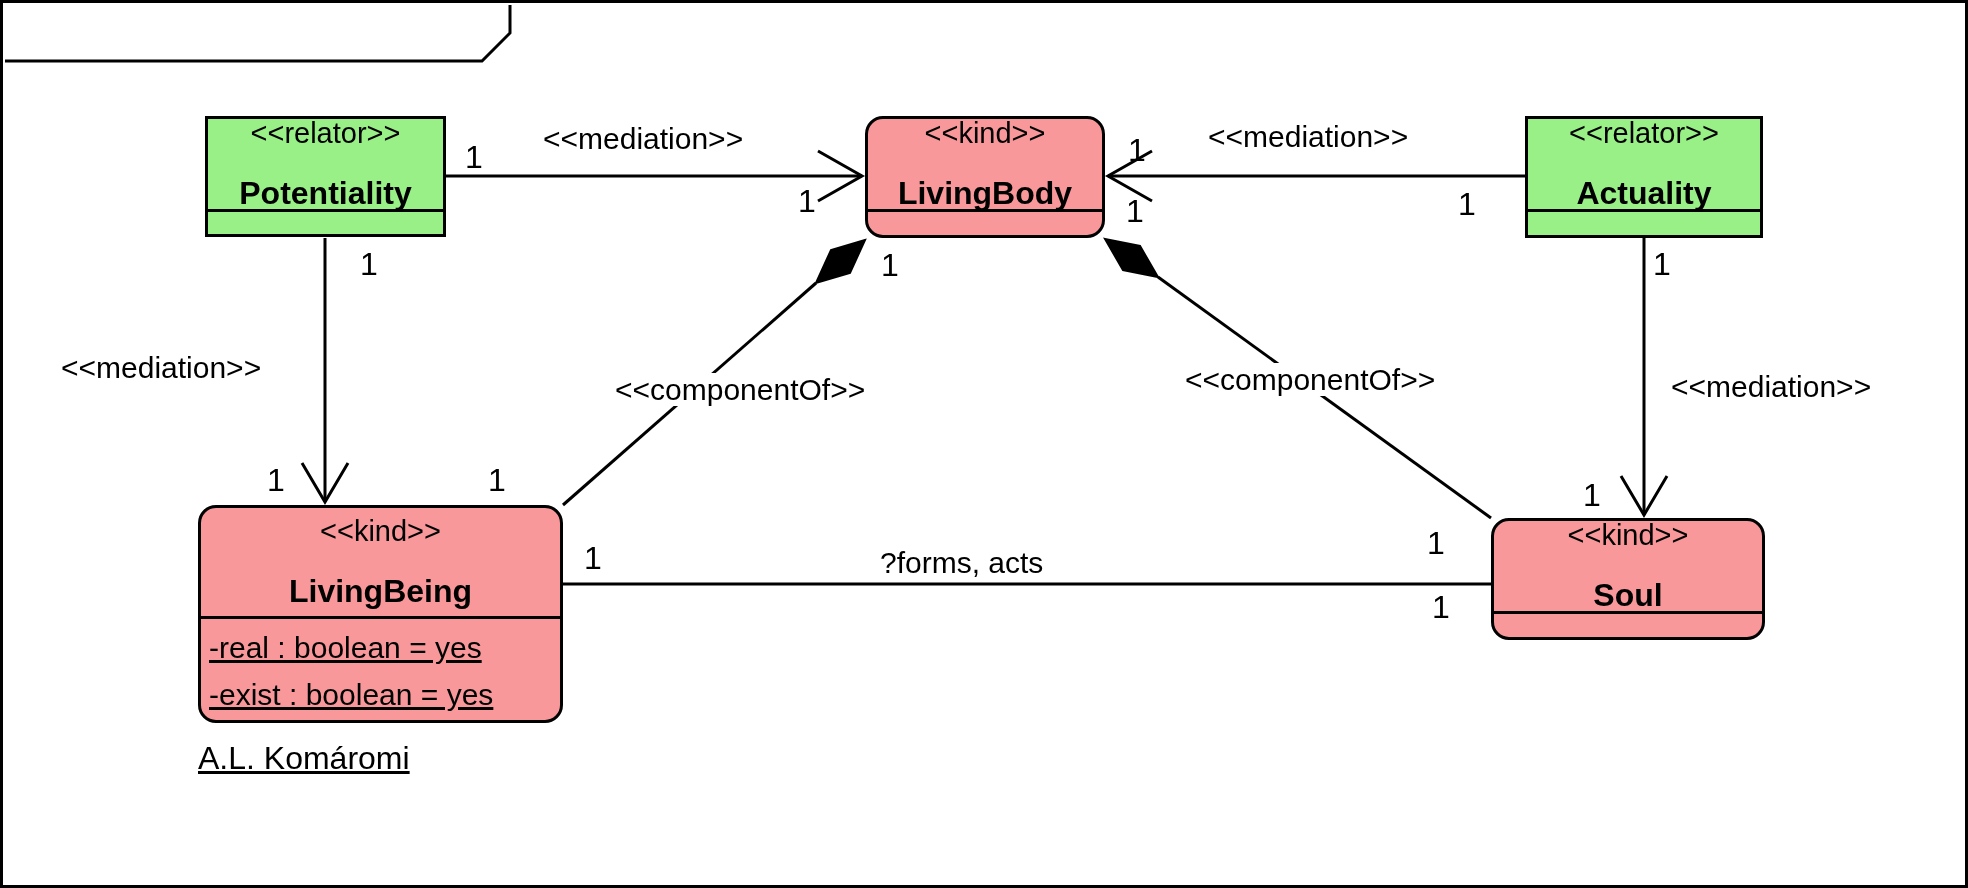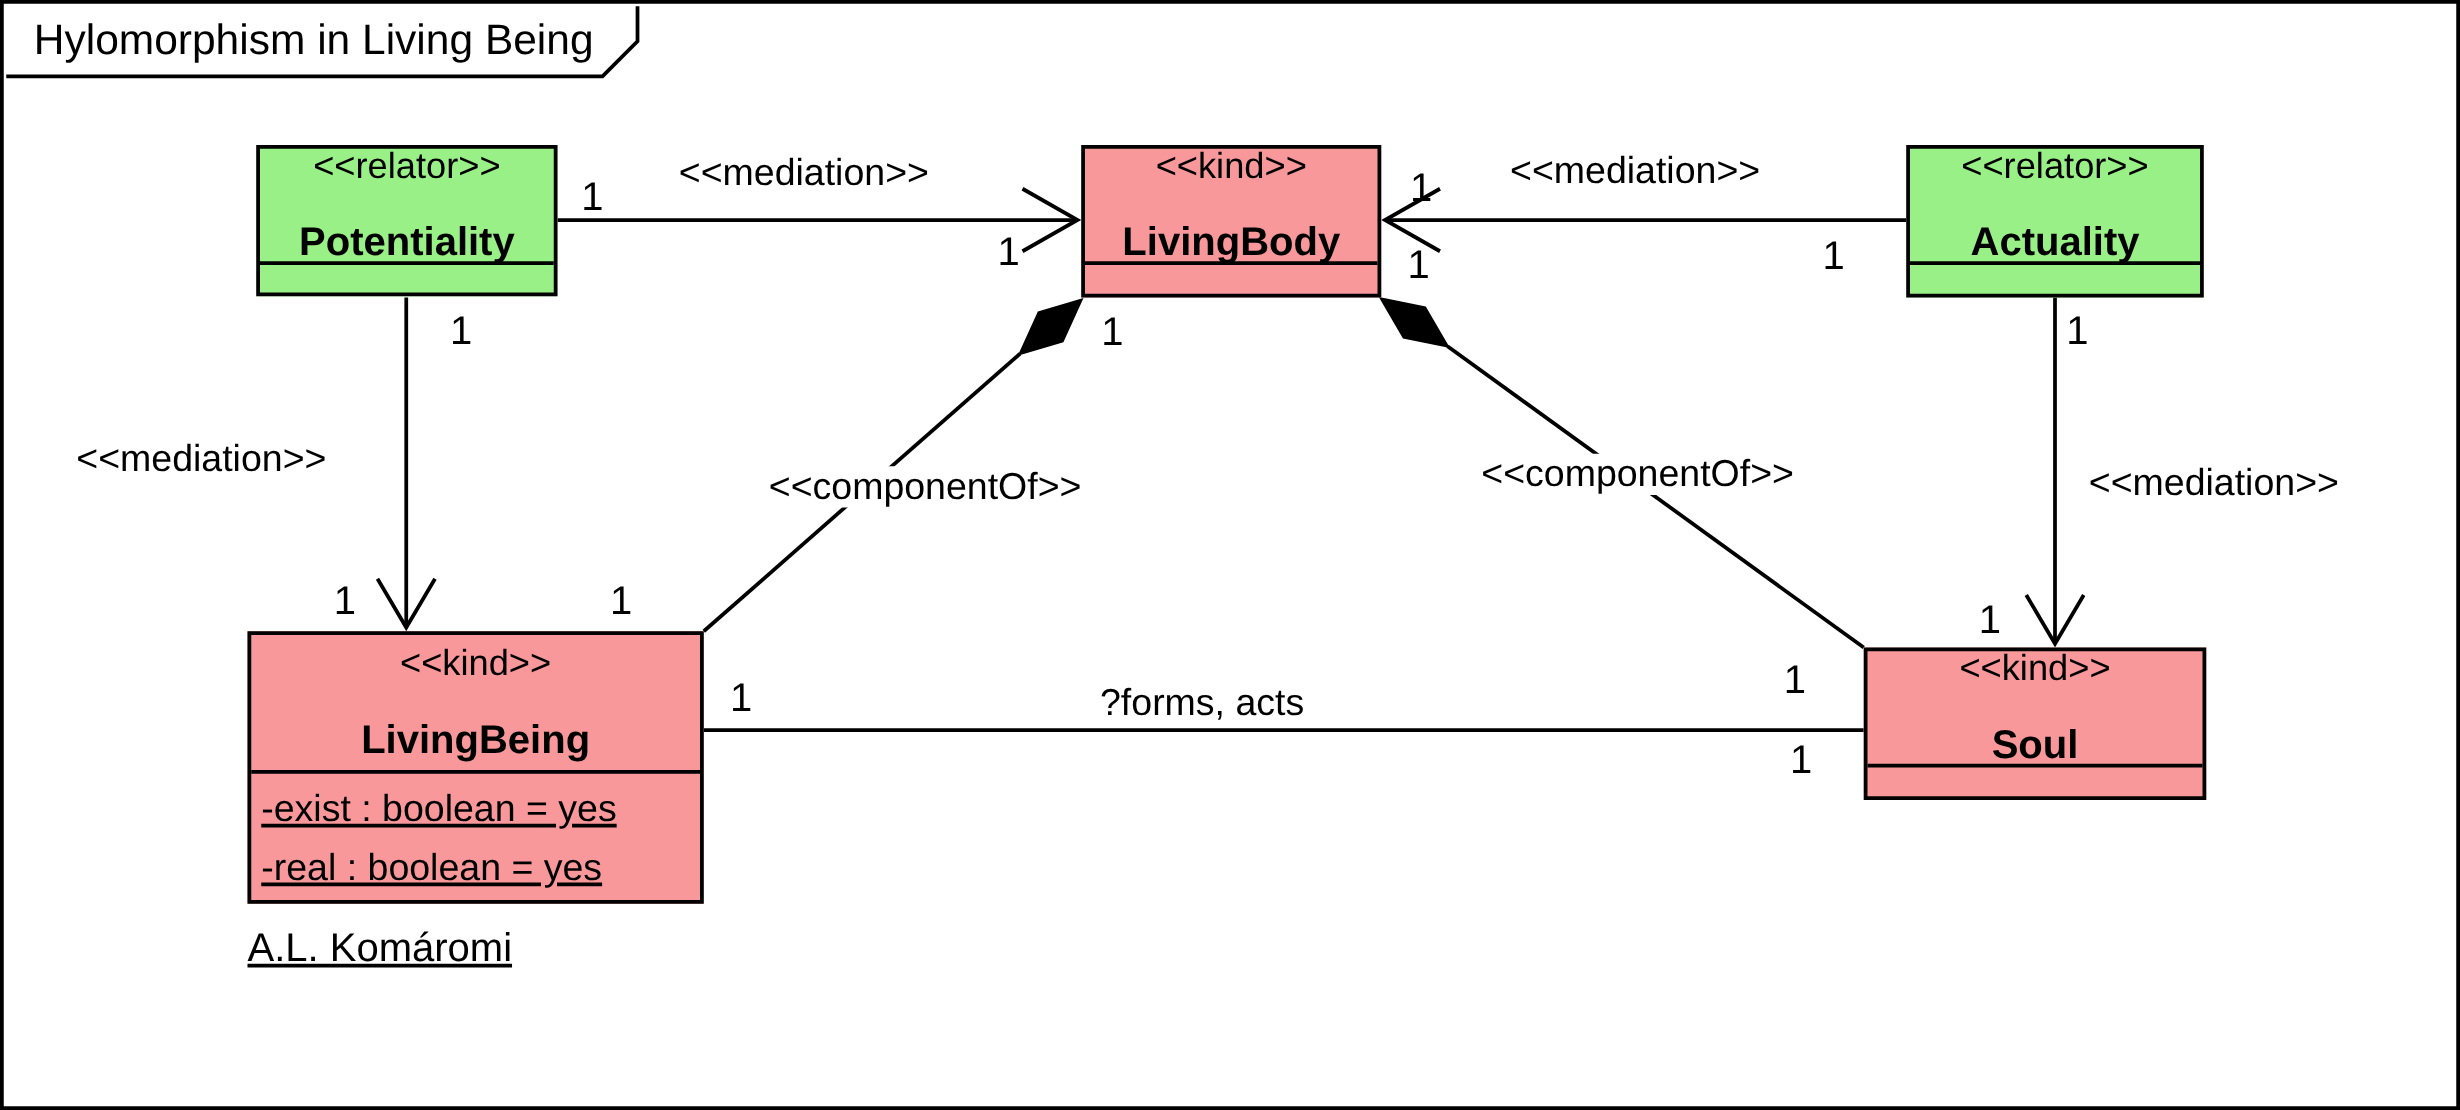--- a/index.html
+++ b/index.html
@@ -15,21 +15,21 @@
   .wires .diamond{fill:var(--line-color,#000);stroke:var(--line-color,#000);stroke-width:2;}
   .frame-title{
     position:absolute;left:24px;top:11px;font-size:34px;line-height:1.1;
     white-space:nowrap;
   }
   .cls{
     position:absolute;box-sizing:border-box;border:3px solid var(--line-color,#000);
     display:flex;flex-direction:column;
   }
   .cls.relator{background:var(--relator-fill,#99f086);}
-  .cls.kind{background:var(--kind-fill,#f8989a);}
+  .cls.kind{background:var(--kind-fill,#f8989a);border-radius:18px;}
   .cls-head{flex:1;display:flex;flex-direction:column;align-items:center;justify-content:center;gap:5px;}
   .stereo{font-size:29px;line-height:1;}
   .cname{font-size:32px;font-weight:bold;line-height:1;margin-top:24px;}
   .cls-empty{height:24px;border-top:3px solid var(--line-color,#000);}
   .cls-attrs{border-top:3px solid var(--line-color,#000);padding:9px 8px 6px 8px;display:flex;flex-direction:column;gap:8px;}
   .attr{font-size:30px;line-height:1.3;text-decoration:underline;white-space:nowrap;}
   .lbl{position:absolute;font-size:30px;line-height:1.1;white-space:nowrap;}
   .lbl.ctr{text-align:left;}
   .lbl.onwire{background:var(--bg-color,#fff);padding:0 6px;}
   .mult{position:absolute;font-size:32px;line-height:1;}
@@ -64,21 +64,20 @@
     </g>
     <g>
       <line x1="1155" y1="274" x2="1488" y2="515"></line>
       <polygon class="diamond" points="1102,236 1137,243 1155,274 1120,267"></polygon>
     </g>
     <g>
       <line x1="560" y1="581" x2="1488" y2="581"></line>
     </g>
   </svg>
 
-  <div class="frame-title">Hylomorphism in Living Being</div>
 
   <div class="cls relator" style="left:202px;top:113px;width:241px;height:121px">
     <div class="cls-head">
       <div class="stereo">&lt;&lt;relator&gt;&gt;</div>
       <div class="cname">Potentiality</div>
     </div>
     <div class="cls-empty"></div>
   </div>
 
   <div class="cls kind" style="left:862px;top:113px;width:240px;height:122px">
@@ -96,22 +95,22 @@
     </div>
     <div class="cls-empty"></div>
   </div>
 
   <div class="cls kind" style="left:195px;top:502px;width:365px;height:218px">
     <div class="cls-head">
       <div class="stereo">&lt;&lt;kind&gt;&gt;</div>
       <div class="cname">LivingBeing</div>
     </div>
     <div class="cls-attrs">
+      <div class="attr">-real : boolean = yes</div>
       <div class="attr">-exist : boolean = yes</div>
-      <div class="attr">-real : boolean = yes</div>
     </div>
   </div>
 
   <div class="cls kind" style="left:1488px;top:515px;width:274px;height:122px">
     <div class="cls-head">
       <div class="stereo">&lt;&lt;kind&gt;&gt;</div>
       <div class="cname">Soul</div>
     </div>
     <div class="cls-empty"></div>
   </div>

